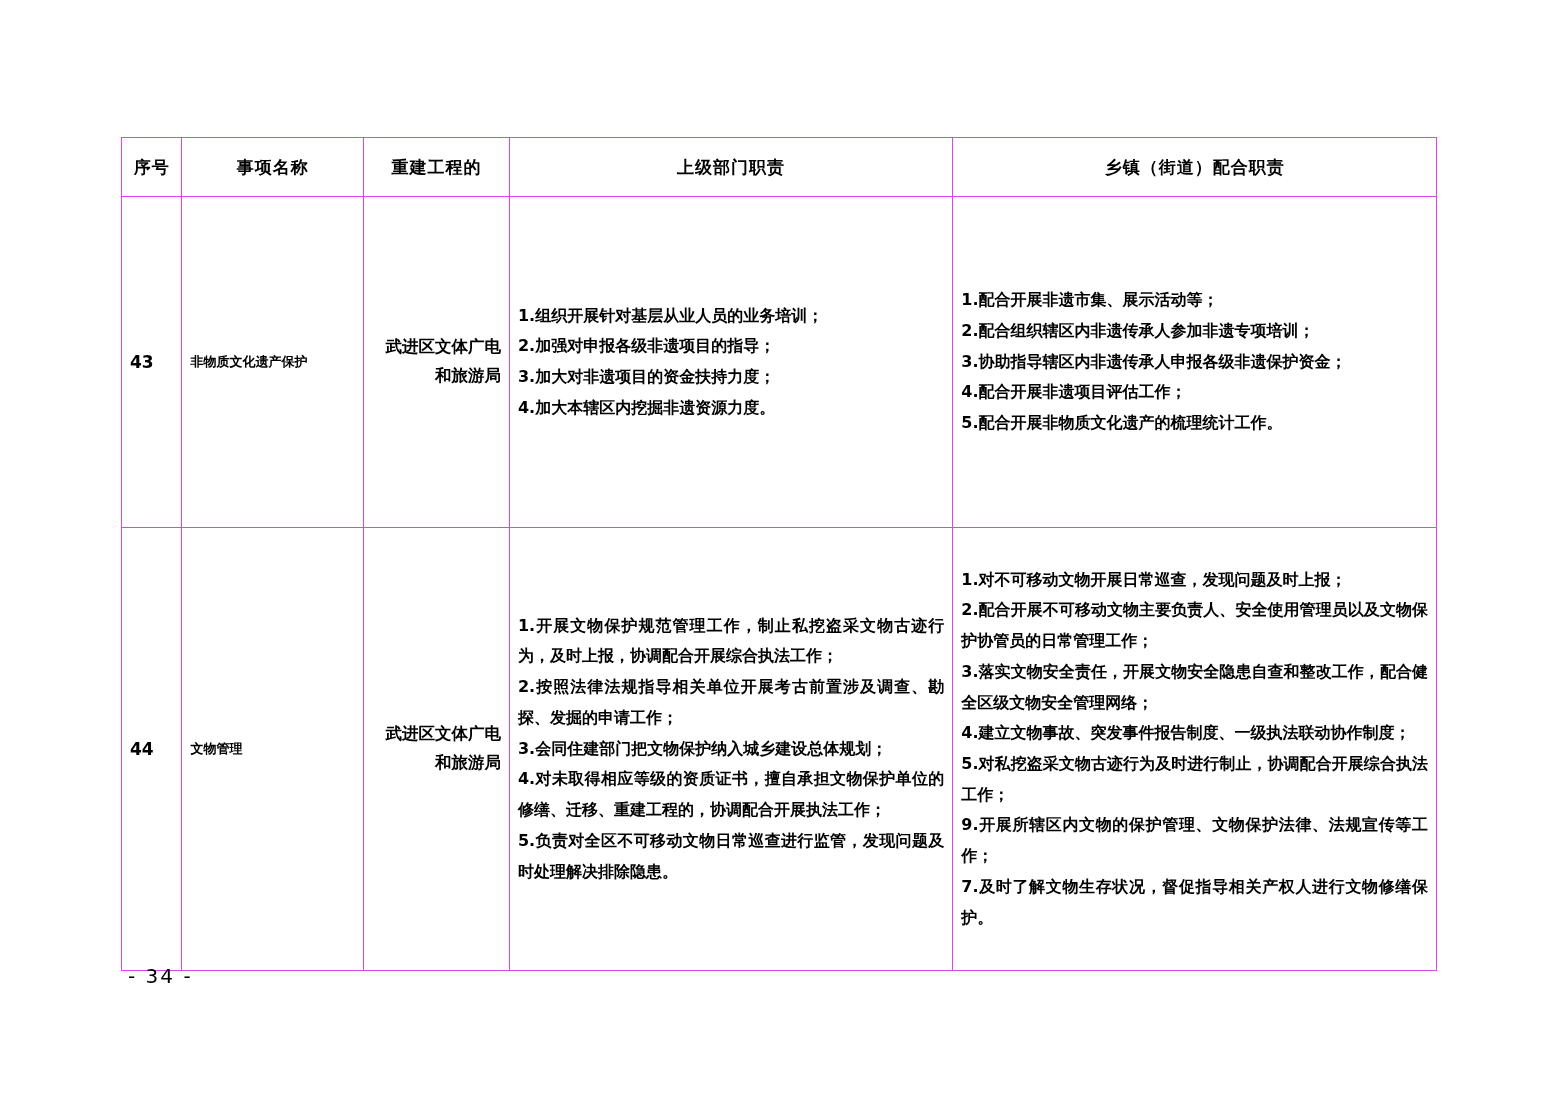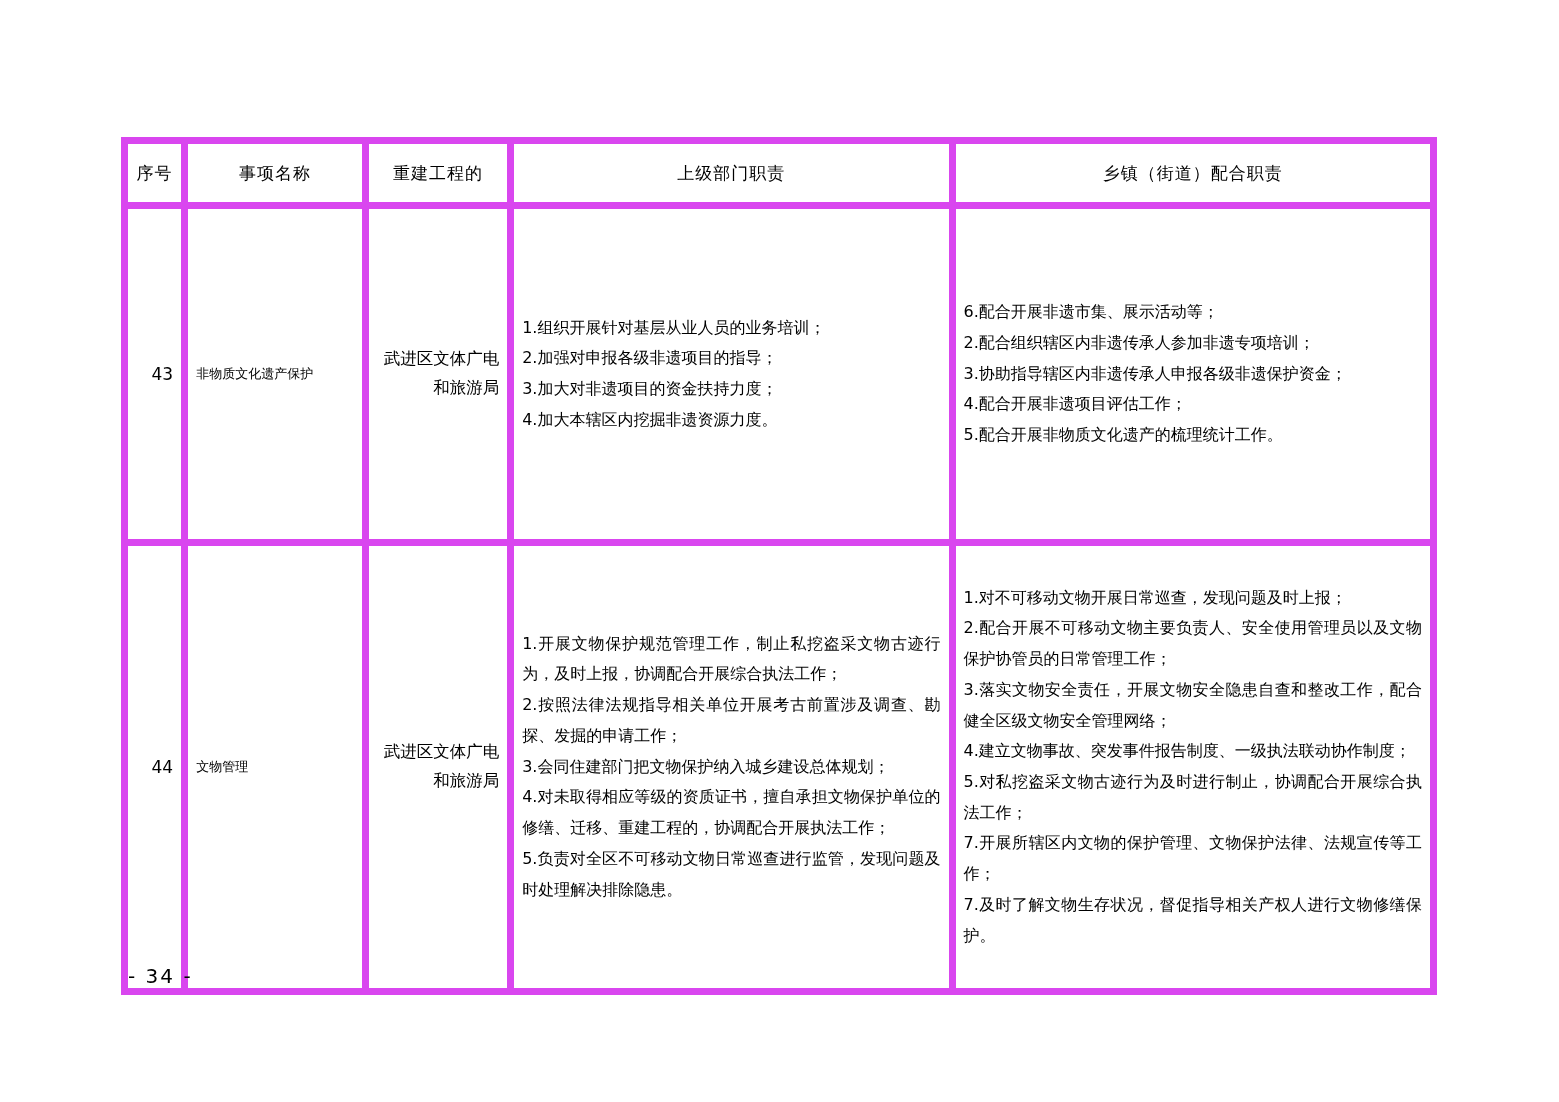--- a/index.html
+++ b/index.html
@@ -25,40 +25,40 @@
   table.doc-table {
     position: absolute;
     left: 121px;
     top: 137px;
     width: 1316px;
     border-collapse: collapse;
     table-layout: fixed;
   }
   table.doc-table td,
   table.doc-table th {
-    border: 7px solid #d946ef;
+    border: 1px solid #d946ef;
     vertical-align: middle;
     padding: 6px 8px;
-    font-weight: normal;
+    font-weight: bold;
   }
   thead th {
     text-align: center;
     font-weight: bold;
     font-size: 17px;
     height: 46px;
     letter-spacing: 1px;
   }
   .col-no    { width: 60px; }
   .col-name  { width: 180px; }
   .col-dept  { width: 145px; }
   .col-duty  { width: 440px; }
   .col-coop  { width: 480px; }
 
   td.cell-no {
-    text-align: right;
+    text-align: left;
     font-size: 17px;
   }
   td.cell-name {
     font-size: 13px;
     line-height: 1.7;
     padding-left: 12px;
     padding-right: 6px;
   }
   td.cell-dept {
     font-size: 16.5px;
@@ -112,21 +112,21 @@
         <td class="cell-no">43</td>
         <td class="cell-name">非物质文化遗产保护</td>
         <td class="cell-dept">武进区文体广电和旅游局</td>
         <td class="cell-duty">
           <span class="line">1.组织开展针对基层从业人员的业务培训；</span>
           <span class="line">2.加强对申报各级非遗项目的指导；</span>
           <span class="line">3.加大对非遗项目的资金扶持力度；</span>
           <span class="line">4.加大本辖区内挖掘非遗资源力度。</span>
         </td>
         <td class="cell-coop">
-          <span class="line">6.配合开展非遗市集、展示活动等；</span>
+          <span class="line">1.配合开展非遗市集、展示活动等；</span>
           <span class="line">2.配合组织辖区内非遗传承人参加非遗专项培训；</span>
           <span class="line">3.协助指导辖区内非遗传承人申报各级非遗保护资金；</span>
           <span class="line">4.配合开展非遗项目评估工作；</span>
           <span class="line">5.配合开展非物质文化遗产的梳理统计工作。</span>
         </td>
       </tr>
       <tr class="row-44">
         <td class="cell-no">44</td>
         <td class="cell-name">文物管理</td>
         <td class="cell-dept">武进区文体广电和旅游局</td>
@@ -136,21 +136,21 @@
           <span class="line">3.会同住建部门把文物保护纳入城乡建设总体规划；</span>
           <span class="line">4.对未取得相应等级的资质证书，擅自承担文物保护单位的修缮、迁移、重建工程的，协调配合开展执法工作；</span>
           <span class="line">5.负责对全区不可移动文物日常巡查进行监管，发现问题及时处理解决排除隐患。</span>
         </td>
         <td class="cell-coop">
           <span class="line">1.对不可移动文物开展日常巡查，发现问题及时上报；</span>
           <span class="line">2.配合开展不可移动文物主要负责人、安全使用管理员以及文物保护协管员的日常管理工作；</span>
           <span class="line">3.落实文物安全责任，开展文物安全隐患自查和整改工作，配合健全区级文物安全管理网络；</span>
           <span class="line">4.建立文物事故、突发事件报告制度、一级执法联动协作制度；</span>
           <span class="line">5.对私挖盗采文物古迹行为及时进行制止，协调配合开展综合执法工作；</span>
-          <span class="line">7.开展所辖区内文物的保护管理、文物保护法律、法规宣传等工作；</span>
+          <span class="line">9.开展所辖区内文物的保护管理、文物保护法律、法规宣传等工作；</span>
           <span class="line">7.及时了解文物生存状况，督促指导相关产权人进行文物修缮保护。</span>
         </td>
       </tr>
     </tbody>
   </table>
 
   <div class="page-number">- 34 -</div>
 
 </div>
 

